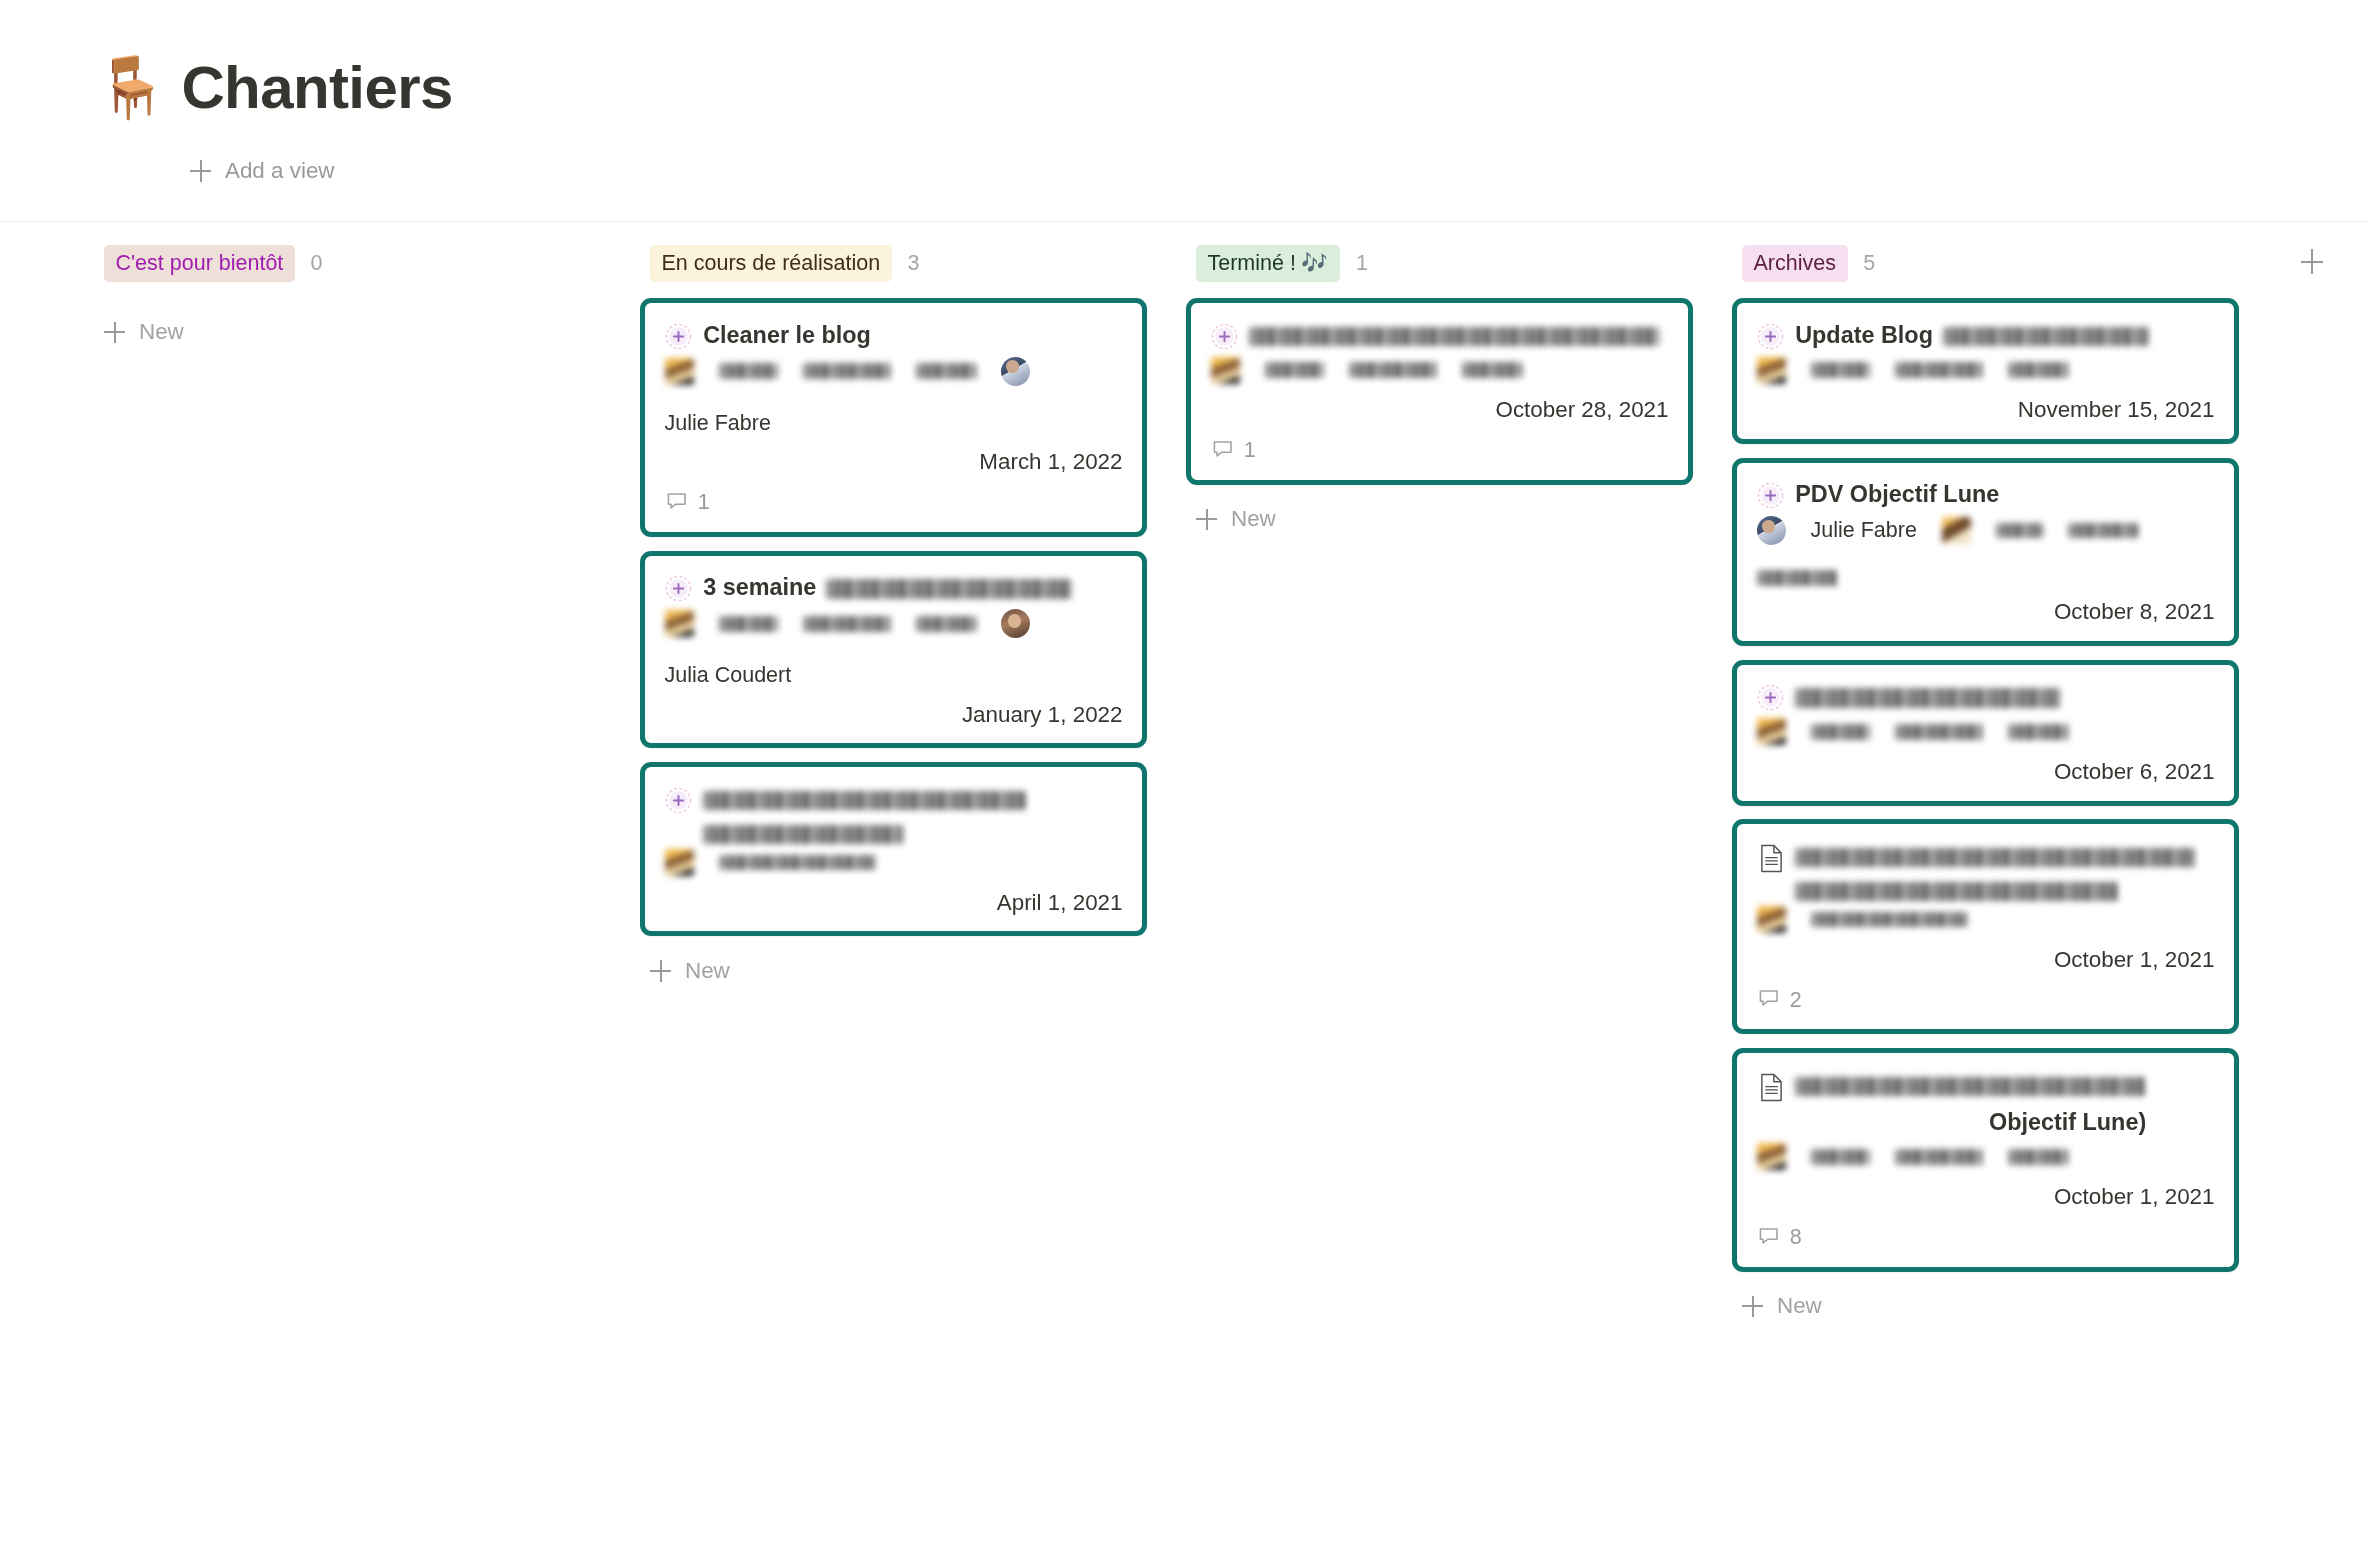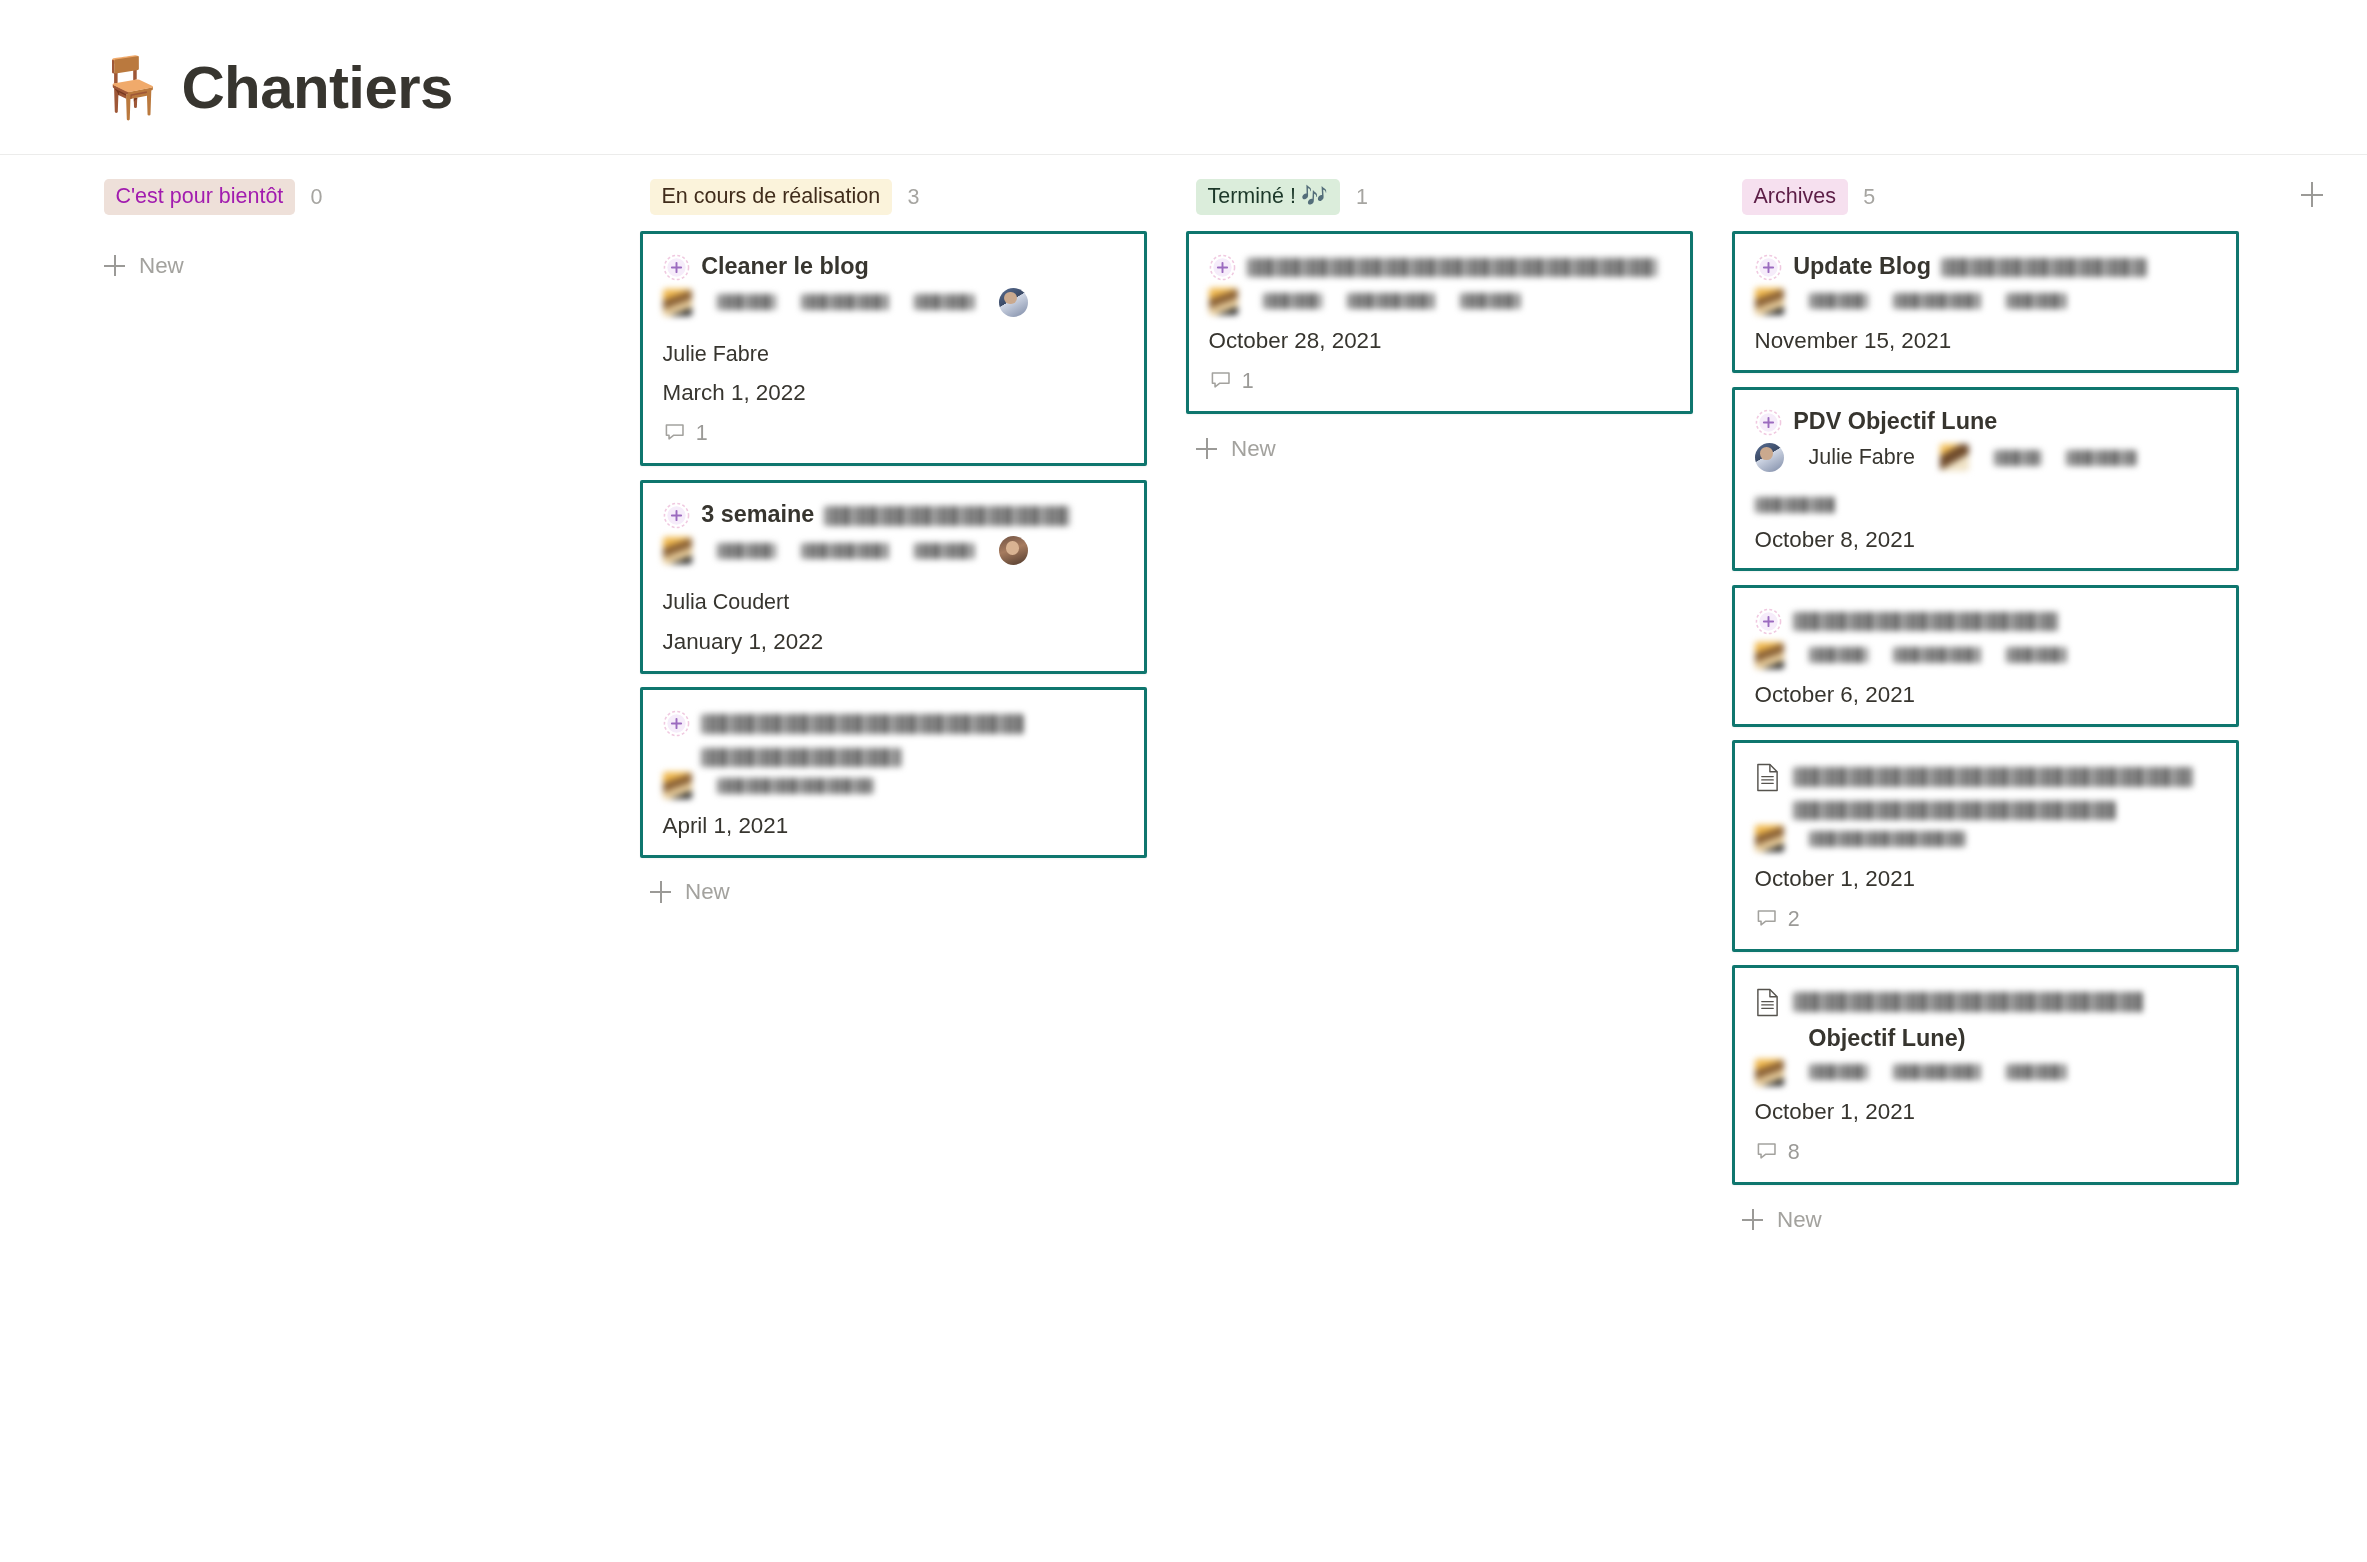--- a/index.html
+++ b/index.html
@@ -49,24 +49,25 @@
   .col-chip {
     font-size: 21.5px; padding: 3.9px 11.7px; border-radius: 4.9px;
     color: #37352f; line-height: 1.35; white-space: nowrap;
   }
   .col-count { font-size: 21.5px; color: #a6a5a1; }
 
   .cards { margin-top: 13.7px; display: flex; flex-direction: column; gap: 13.7px; }
 
   .card {
     background: #ffffff;
-    border: 3px solid #0f766e;
-    border-radius: 2px;
+    border: 5px solid #0f766e;
+    border-radius: 11px;
     box-shadow: 0 1px 2px rgba(15,15,15,0.05);
     padding: 17.6px 19.5px 15.6px 19.5px;
+    text-align: right;
   }
   .card-title-row { display: flex; align-items: flex-start; gap: 11.7px; }
   .card-title {
     font-size: 23.4px; font-weight: 600; color: #37352f; line-height: 1.28;
     word-break: break-word;
   }
 
   
   .icon-wrap { flex: 0 0 27px; width: 27px; height: 29px; margin-top: 2px; }
 
@@ -134,20 +135,26 @@
 </style>
 </head>
 <body>
 
 <div class="page">
 
   <div class="page-header">
     <div class="title-row">
       <span class="title-emoji">🪑</span>
       <h1 class="page-title">Chantiers</h1>
+    </div>
+    <div class="view-bar">
+      <div class="add-view">
+        <span class="plus-glyph"></span>
+        <span>Add a view</span>
+      </div>
     </div>
   </div>
 
   <div class="board-divider"></div>
 
   <div class="board" id="board">
       <div class="column"><div class="col-head">
           <span class="col-chip" style="background: rgb(238, 224, 217); color: #a21caf;">C'est pour bientôt</span>
           <span class="col-count">0</span>
         </div><div class="cards"></div><div class="new-row">

